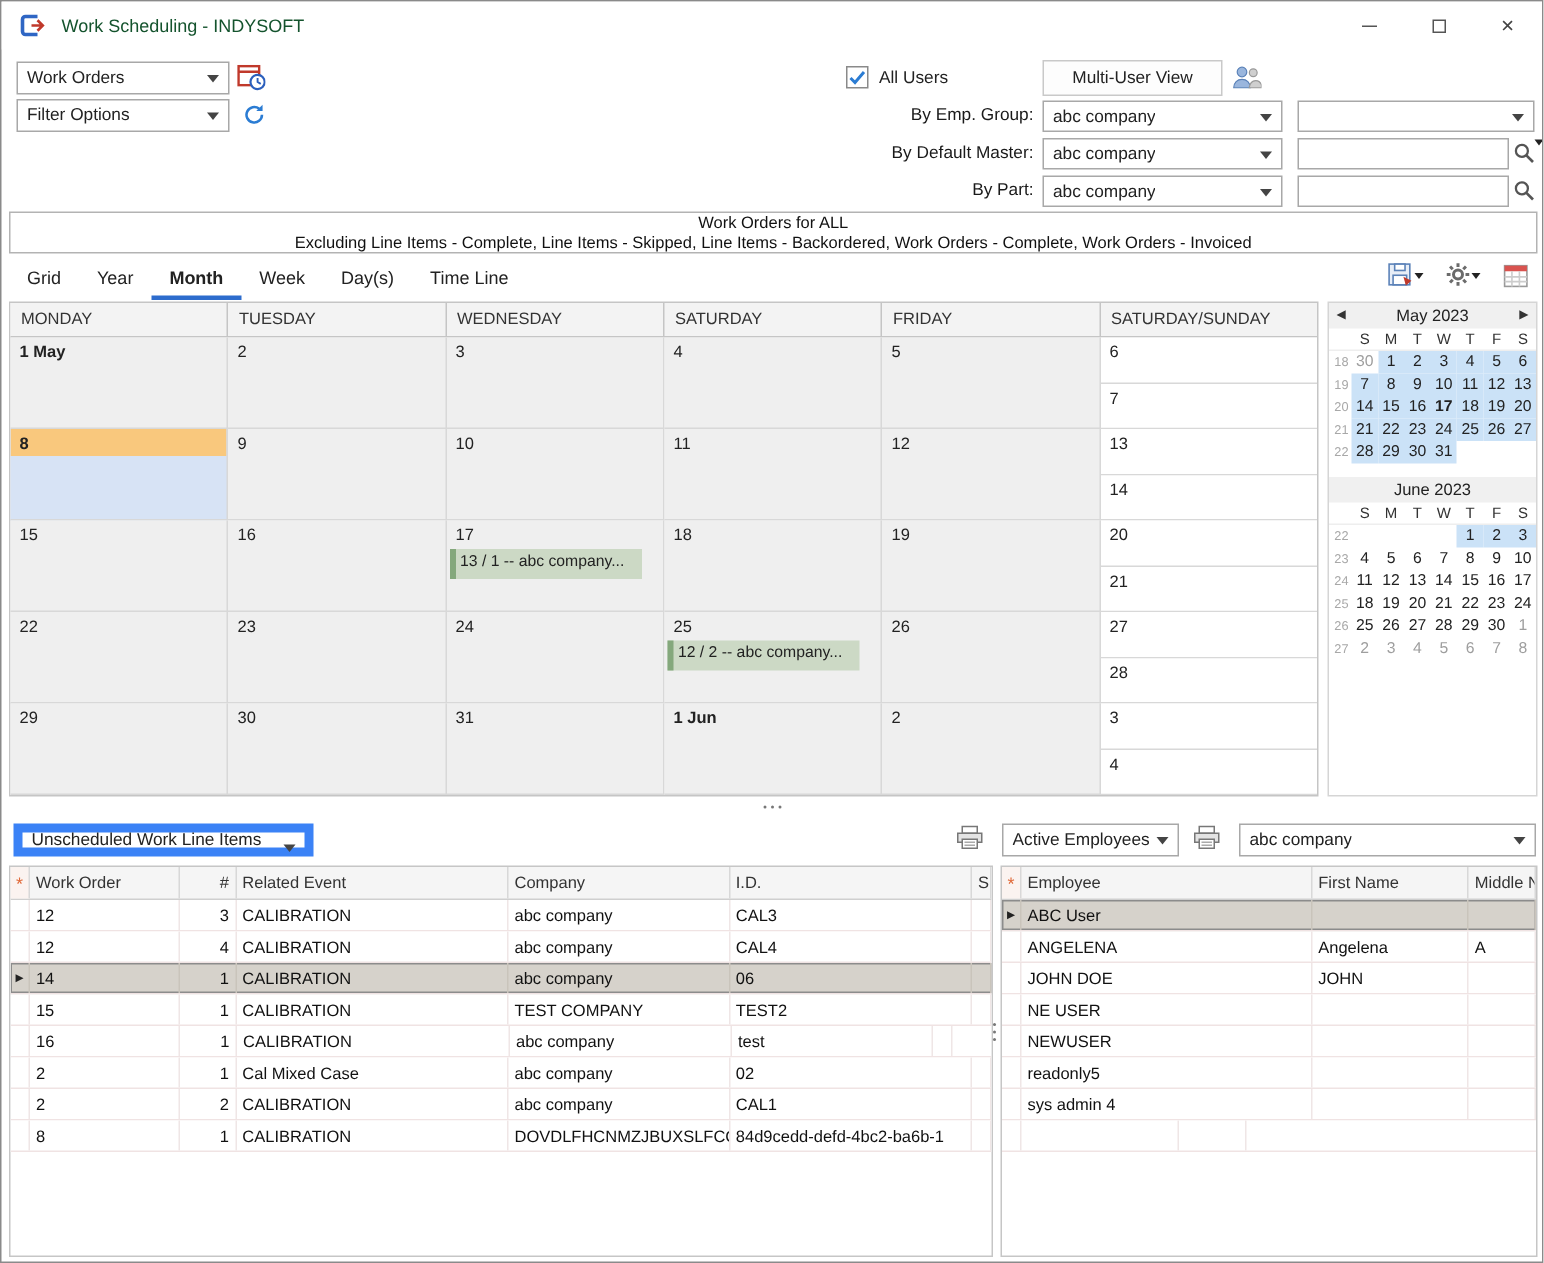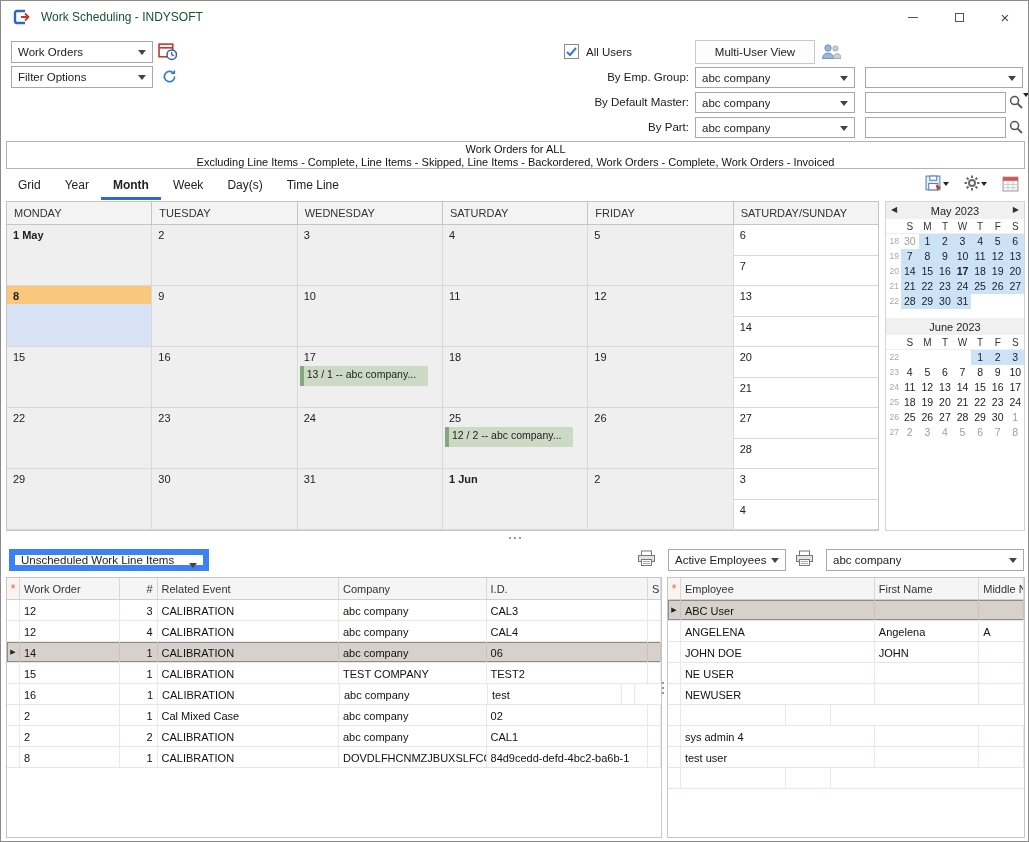--- a/index.html
+++ b/index.html
@@ -709,32 +709,27 @@
           <div class="gr-cell" style="width: 45px;"></div>
         </div>
         <div class="grid-row">
           <div class="gr-ind"></div>
           <div class="gr-cell" style="width: 195px;">NEWUSER</div>
           <div class="gr-cell" style="width: 105px;"></div>
           <div class="gr-cell" style="width: 45px;"></div>
         </div>
         <div class="grid-row">
           <div class="gr-ind"></div>
+          <div class="gr-cell" style="width: 195px;">readonly5</div>
           <div class="gr-cell" style="width: 105px;"></div>
           <div class="gr-cell" style="width: 45px;"></div>
         </div>
         <div class="grid-row">
           <div class="gr-ind"></div>
           <div class="gr-cell" style="width: 195px;">sys admin 4</div>
-          <div class="gr-cell" style="width: 105px;"></div>
-          <div class="gr-cell" style="width: 45px;"></div>
-        </div>
-        <div class="grid-row">
-          <div class="gr-ind"></div>
-          <div class="gr-cell" style="width: 195px;">test user</div>
           <div class="gr-cell" style="width: 105px;"></div>
           <div class="gr-cell" style="width: 45px;"></div>
         </div>
         <div class="grid-row">
           <div class="gr-ind"></div>
           <div class="gr-cell" style="width: 105px;"></div>
           <div class="gr-cell" style="width: 45px;"></div>
         </div>
       </div>
   </div>

